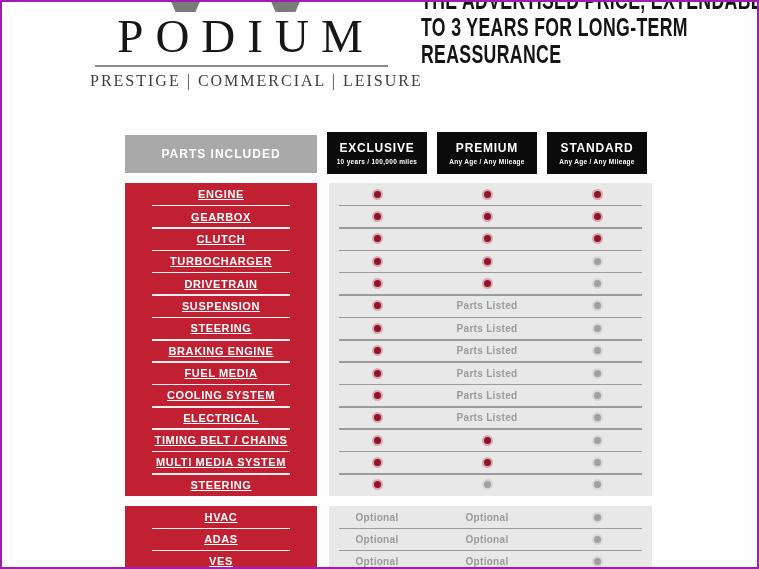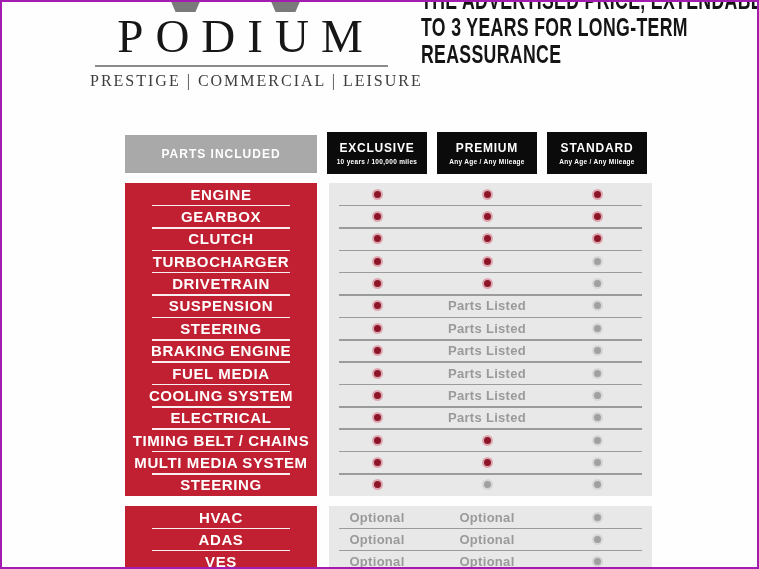--- a/index.html
+++ b/index.html
@@ -42,39 +42,39 @@
   }
   .colbox.k0{left:325px;} .colbox.k1{left:435px;} .colbox.k2{left:545px;}
   .col-title{color:#fff;font-weight:700;font-size:12px;letter-spacing:0.8px;white-space:nowrap;}
   .col-sub{color:#fff;font-weight:700;font-size:6.5px;letter-spacing:0.3px;white-space:nowrap;}
   
   .side{position:absolute;left:123px;width:192px;background:var(--brand-red);
     display:flex;flex-direction:column;}
   .side-main{top:181px;height:313px;}
   .side-extra{top:504px;height:66px;}
   .side-row{flex:1;position:relative;display:flex;align-items:center;justify-content:center;}
-  .side-row span{color:#ffffff;font-weight:700;font-size:15px;letter-spacing:0.6px;white-space:nowrap;}
+  .side-row span{color:#ffffff;font-weight:700;font-size:11px;letter-spacing:0.6px;white-space:nowrap;text-decoration:underline;}
   .side-row:not(:last-child)::after{
     content:"";position:absolute;left:14%;right:14%;bottom:-1px;height:1.5px;
     background:rgba(255,255,255,0.92);
   }
   .panel{position:absolute;left:327px;width:323px;background:var(--panel-gray);
     display:flex;flex-direction:column;}
   .panel-main{top:181px;height:313px;}
   .panel-extra{top:504px;height:66px;}
   .panel-row{flex:1;position:relative;}
   .panel-row:not(:last-child)::after{
     content:"";position:absolute;left:10px;right:10px;bottom:-1px;height:1.5px;background:#9b9b9b;
   }
   .cell{position:absolute;top:0;bottom:0;width:96px;display:flex;align-items:center;justify-content:center;}
   .cell.c0{left:0;} .cell.c1{left:110px;} .cell.c2{left:220px;}
   .dot{width:7px;height:7px;border-radius:50%;box-sizing:content-box;}
   .dot.red{background:var(--included-dot);border:2px solid #dda7b1;}
   .dot.gray{background:var(--excluded-dot);border:2px solid #d6d6d6;}
-  .cell-text{font-weight:600;font-size:13px;color:#9a9a9a;letter-spacing:0.3px;white-space:nowrap;}
+  .cell-text{font-weight:600;font-size:10px;color:#9a9a9a;letter-spacing:0.3px;white-space:nowrap;}
 </style>
 </head>
 <body>
 
 <div id="canvas" style="--brand-red: #c02031; --included-dot: #8c1628; --excluded-dot: #a0a0a0; --header-black: #0b0b0b; --corner-gray: #a9a9a9; --panel-gray: #e9e8e8;">
 
   <div class="logo-wrap">
     <div class="logo-crown-tip tip-a"></div>
     <div class="logo-crown-tip tip-b"></div>
     <div class="logo-name">PODIUM</div>

